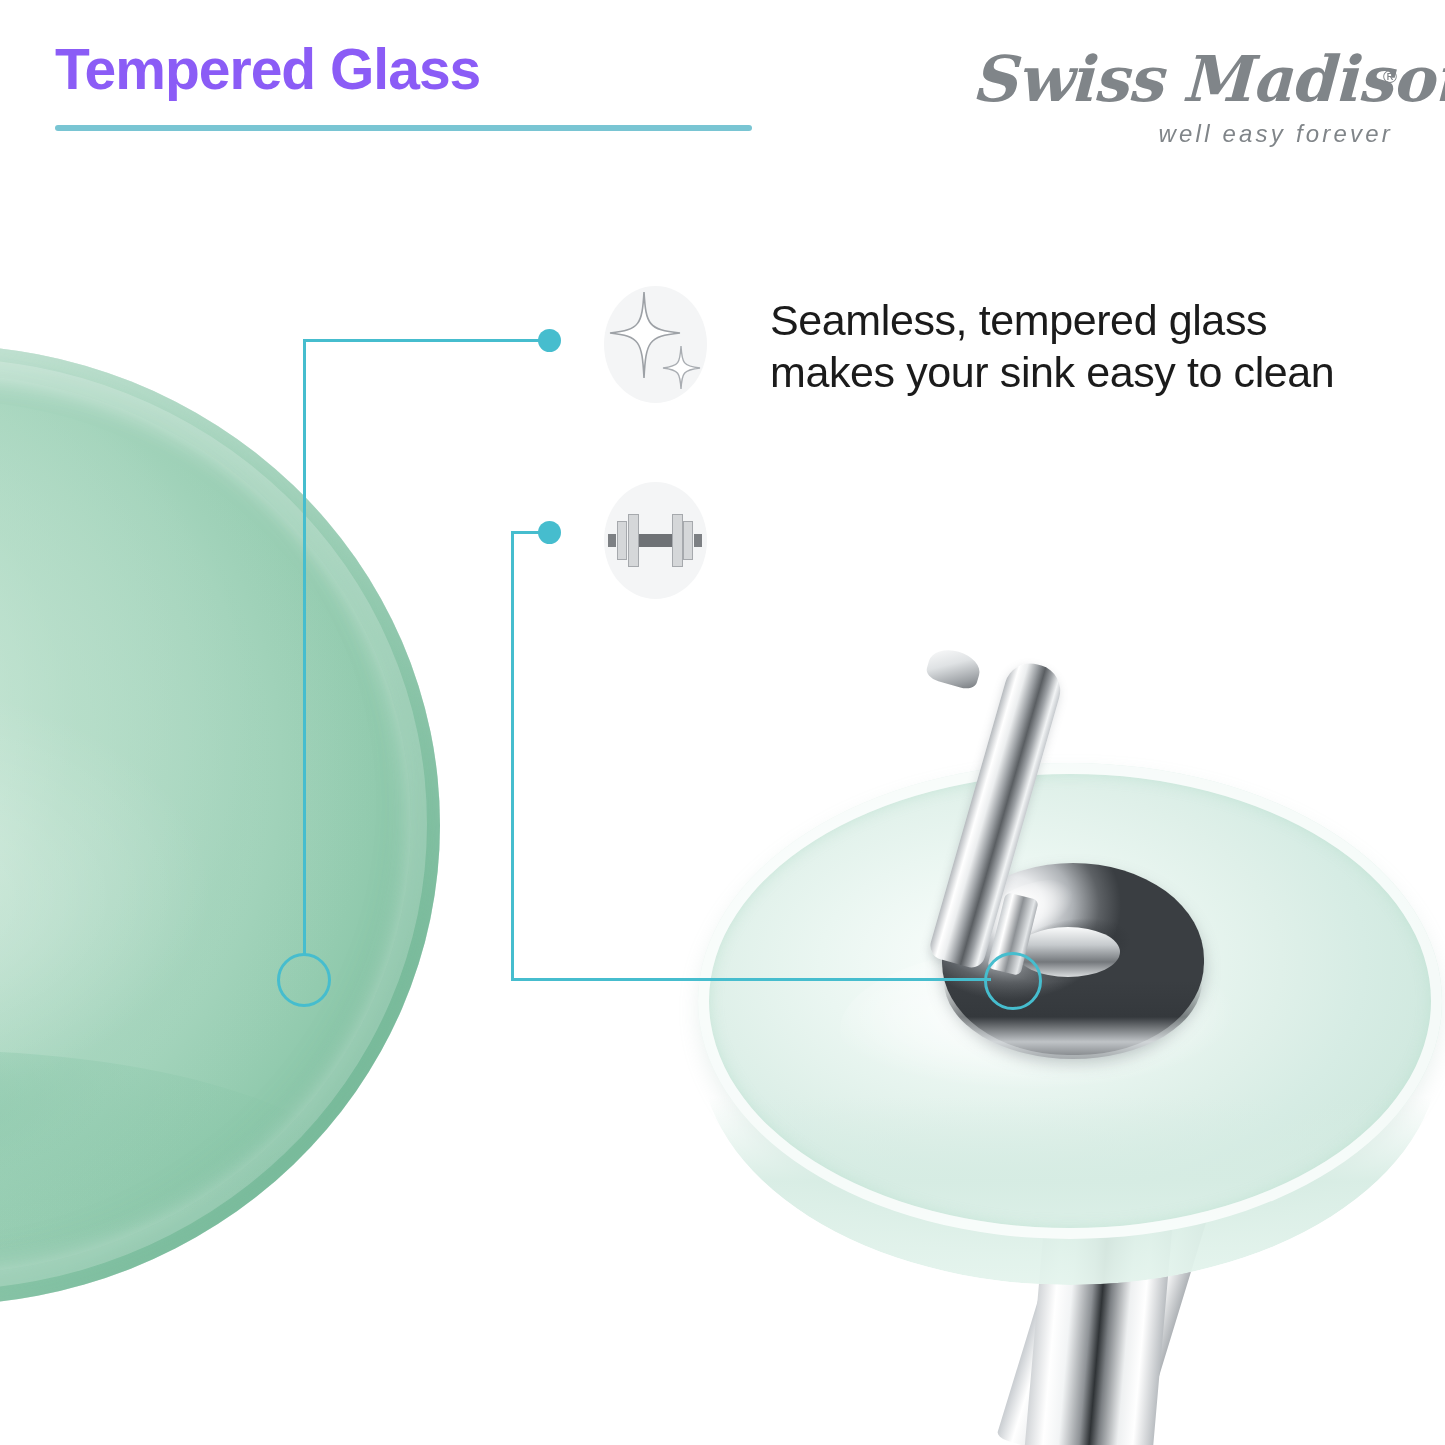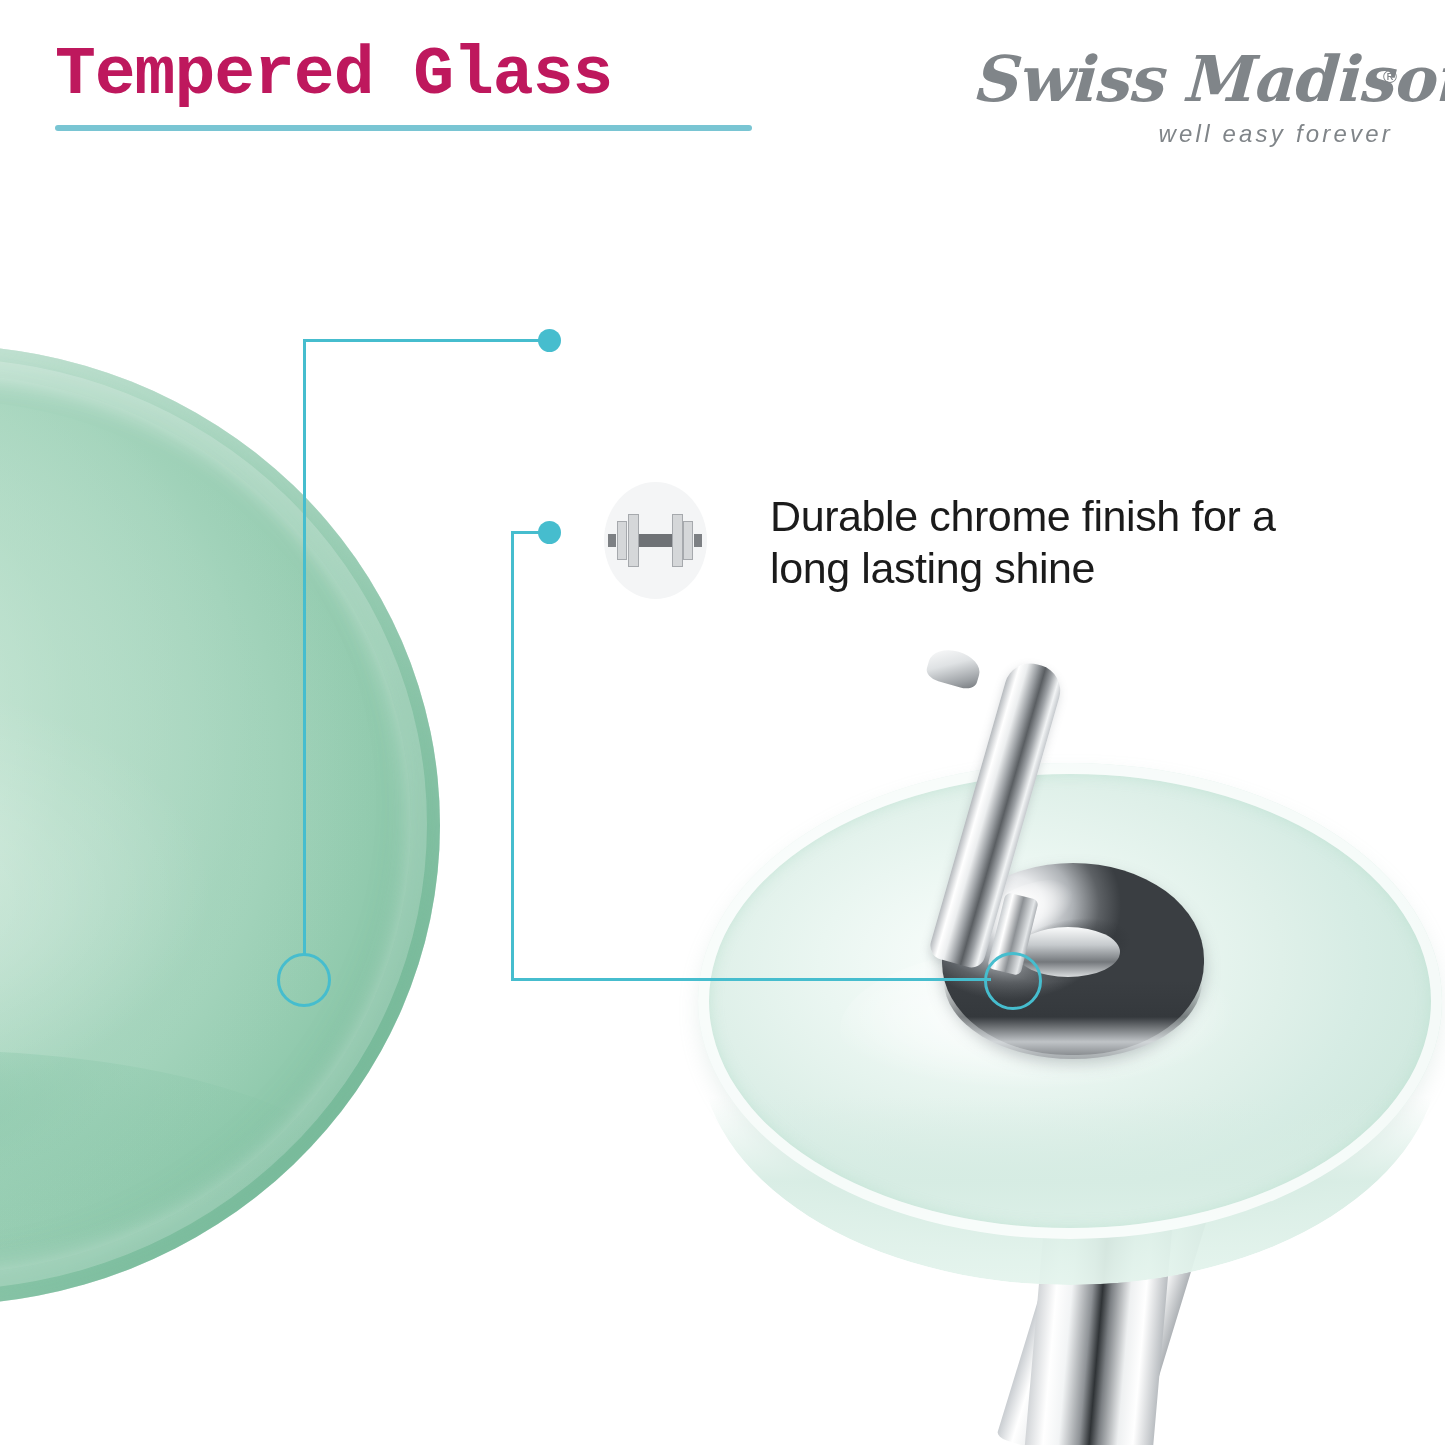--- a/index.html
+++ b/index.html
@@ -8,23 +8,23 @@
     background:#ffffff;
     font-family:"Liberation Sans", sans-serif;
     position:relative;
     overflow:hidden;
   }
   #stage { position:absolute; inset:0; width:1445px; height:1445px; }
 
   
   #page-title {
     position:absolute; left:55px; top:36px;
-    font-size:68px; font-weight:bold; letter-spacing:-1px;
-    color:#be185d; white-space:nowrap;
-    font-family:Liberation Mono, monospace;
+    font-size:57px; font-weight:bold; letter-spacing:-1px;
+    color:#8b5cf6; white-space:nowrap;
+    font-family:Liberation Sans, sans-serif;
   }
   #title-underline {
     position:absolute; left:55px; top:125px;
     width:697px; height:6px; background:#79c5d3; border-radius:3px;
   }
 
   
   #brand { position:absolute; right:48px; top:40px; width:420px; height:112px; }
   #brand-word {
     position:absolute; left:0; top:2px; width:400px;
@@ -279,28 +279,37 @@
   </div>
 
   <div>
     <div class="cl cl-h" style="left:511px; top:531px; width:38px;"></div>
     <div class="cl cl-v" style="left:511px; top:531px; height:450px;"></div>
     <div class="cl cl-h" style="left:511px; top:978px; width:480px;"></div>
     <div class="dot-filled" style="left:538px; top:521px;"></div>
     <div class="ring" style="left:984px; top:952px; width:58px; height:58px;"></div>
   </div>
 
+  <div class="feature" id="feature-0">
+    <div class="feature-badge"></div>
+    <div class="spark-wrap">
+      <svg width="103" height="117" viewBox="0 0 103 117" aria-hidden="true">
+        <path d="M40 6 C42 38, 44 44, 76 47 C44 50, 42 56, 40 92 C38 56, 36 50, 6 47 C36 44, 38 38, 40 6 Z" fill="#ffffff" stroke="#9da1a6" stroke-width="1.6"></path>
+        <path d="M77 60 C78 77, 79 80, 96 82 C79 84, 78 87, 77 103 C76 87, 75 84, 59 82 C75 80, 76 77, 77 60 Z" fill="#ffffff" stroke="#a9adb2" stroke-width="1.4"></path>
+      </svg>
+    </div>
+    <div class="feature-text">Seamless, tempered glass makes your sink easy to clean</div>
+  </div>
 
   <div class="feature" id="feature-1">
     <div class="feature-badge"></div>
     <div style="position:absolute; left:0; top:0; width:103px; height:117px;">
       <div class="db db-nub" style="left:4px;  top:52px; width:8px;  height:13px; position:absolute;"></div>
       <div class="db db-plate" style="left:13px; top:39px; width:10px; height:39px; position:absolute;"></div>
       <div class="db db-plate" style="left:24px; top:32px; width:11px; height:53px; position:absolute;"></div>
       <div class="db db-bar" style="left:35px; top:52px; width:33px; height:13px; position:absolute;"></div>
       <div class="db db-plate" style="left:68px; top:32px; width:11px; height:53px; position:absolute;"></div>
       <div class="db db-plate" style="left:79px; top:39px; width:10px; height:39px; position:absolute;"></div>
       <div class="db db-nub" style="left:90px; top:52px; width:8px;  height:13px; position:absolute;"></div>
     </div>
-    <div class="feature-text">Durable chrome finish for a long lasting shine</div>
   </div>
 
 </div>
 
 </body></html>

